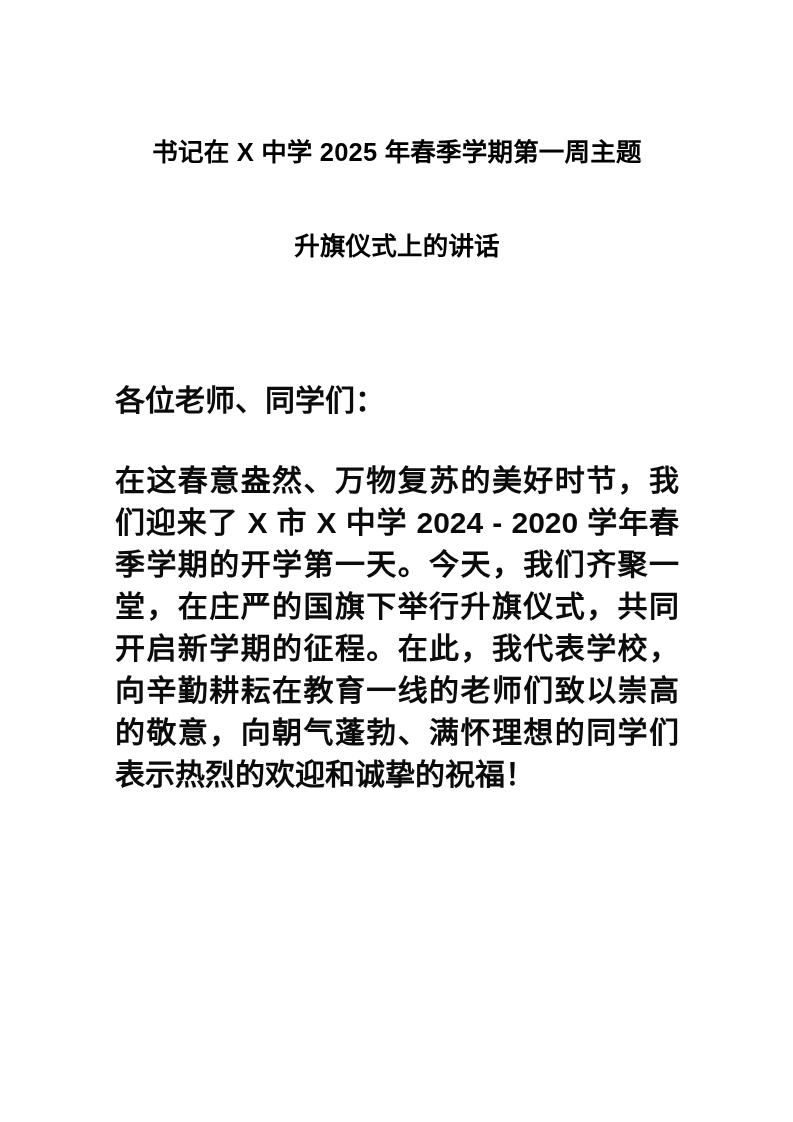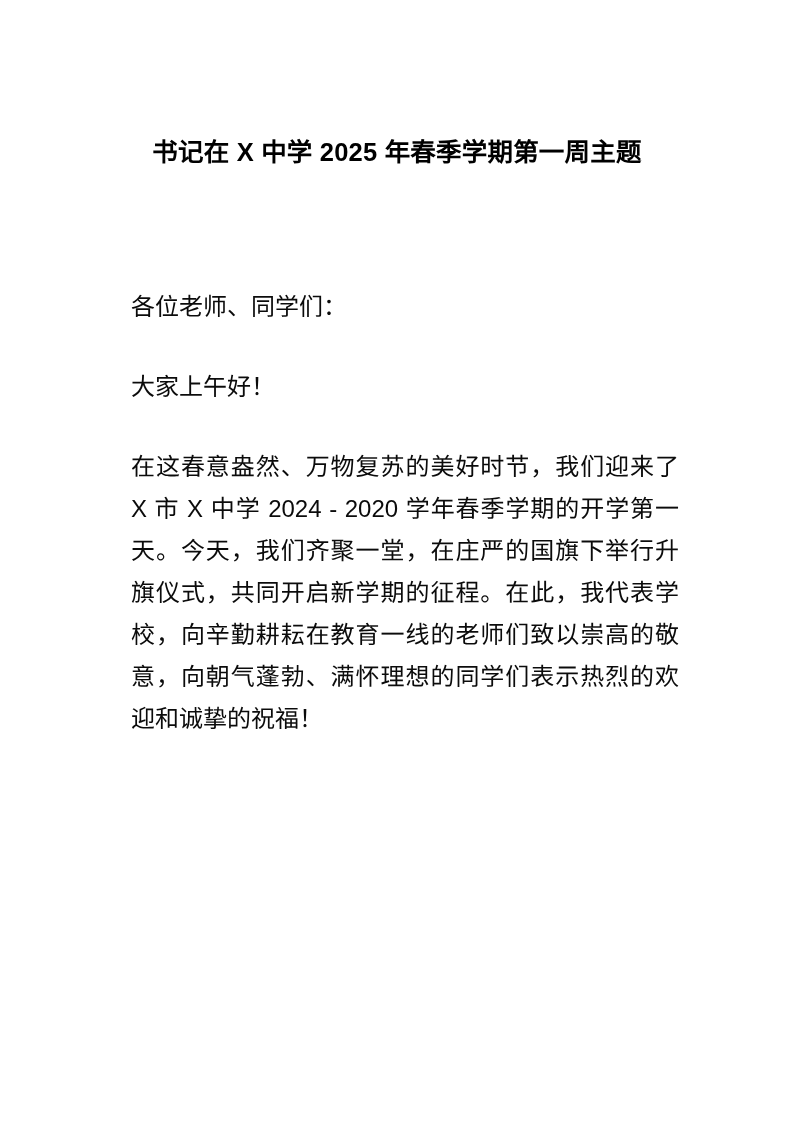--- a/index.html
+++ b/index.html
@@ -38,27 +38,26 @@
     letter-spacing: 0.2px;
     color: #000000;
   }
   .title-line-1 {
     margin-top: 131px;
   }
   .title-line-2 {
     margin-top: 52px;
   }
   .body-block {
-    font-size: 24px;
+    font-size: 30px;
     line-height: 42px;
     text-align: justify;
     text-justify: inter-ideograph;
     color: #0b0b0b;
-    font-weight: 400;
-    margin-left: 16px;
+    font-weight: 700;
   }
   .salutation {
     margin-top: 113px;
   }
   .greeting {
     margin-top: 38px;
   }
   .para {
     margin-top: 38px;
   }
@@ -67,22 +66,22 @@
   }
 </style>
 </head>
 <body>
 
 <div class="page">
   <div class="content">
 
     <h1 class="doc-title title-line-1">书记在 X 中学 2025 年春季学期第一周主题</h1>
 
+    <h1 class="doc-title title-line-2">升旗仪式上的讲话</h1>
 
     <p class="body-block salutation">各位老师、同学们：</p>
 
-    <p class="body-block greeting">大家上午好！</p>
 
     <p class="body-block para">在这春意盎然、万物复苏的美好时节，我们迎来了 X 市 X 中学 2024 - 2020 学年春季学期的开学第一天。今天，我们齐聚一堂，在庄严的国旗下举行升旗仪式，共同开启新学期的征程。在此，我代表学校，向辛勤耕耘在教育一线的老师们致以崇高的敬意，向朝气蓬勃、满怀理想的同学们表示热烈的欢迎和诚挚的祝福！</p>
 
 
   </div>
 </div>
 
 </body></html>

